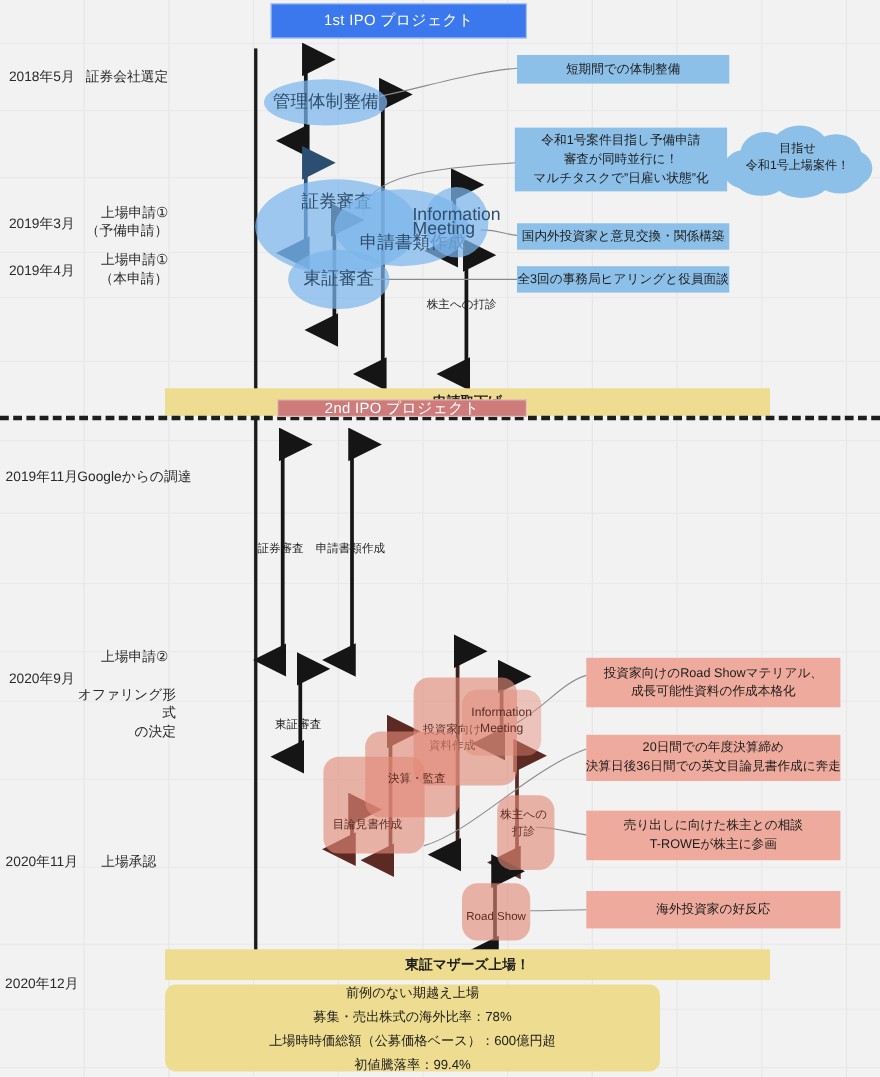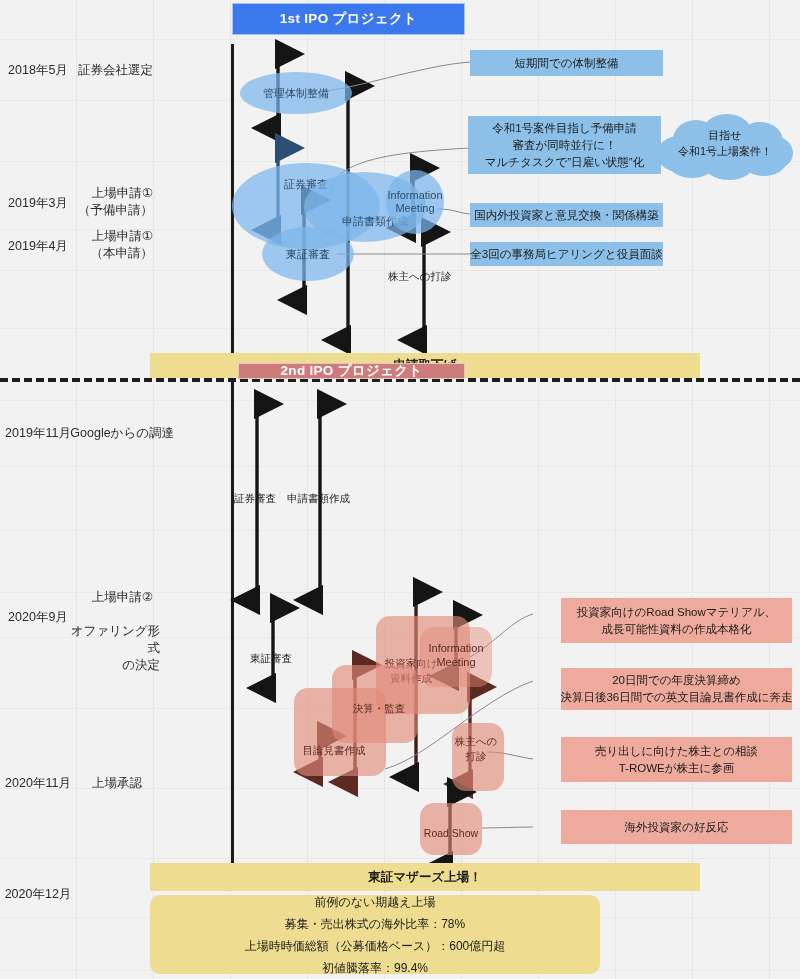--- a/index.html
+++ b/index.html
@@ -38,24 +38,25 @@
     position:absolute; left:225px; top:876px;
     width:0;height:0;
     border-left:8px solid transparent; border-right:8px solid transparent;
     border-top:14px solid #5b5230;
   }
 
   
   .banner {
     position:absolute;
     display:flex; align-items:center; justify-content:center;
-    font-weight:bold; color:#ffffff;
+    font-weight:normal; color:#ffffff;
     font-size:13.5px;
     border:1px solid rgba(255,255,255,.55);
     letter-spacing:.3px;
+    margin-left:14px;
   }
   .banner-blue { background:#3c78ed; }
   .banner-pink { background:#cd7b7b; }
 
   .yellow-bar {
     position:absolute; background:#eedd91;
     display:flex; align-items:center; justify-content:center;
     font-size:12.5px; color:#20201c; font-weight:bold;
   }
   .yellow-round {
@@ -69,43 +70,43 @@
   #dashed {
     position:absolute; left:0; top:378px; width:800px; height:0;
     border-top:4px dashed #1e1e1e;
   }
 
   
   .ell {
     position:absolute; border-radius:50%;
     background:rgba(124,181,236,.72);
     display:flex; align-items:center; justify-content:center;
-    text-align:center; line-height:14px;
-    font-size:11px; color:#2f4e6d;
+    line-height:14px;
+    font-size:16px; color:#2f4e6d;
   }
   
   .rr {
     position:absolute; border-radius:14px;
     background:rgba(226,137,119,.62);
     display:flex; align-items:center; justify-content:center;
     text-align:center; line-height:15px;
     font-size:10.5px; color:#5c2a22;
   }
 
   
   .callout {
     position:absolute;
     display:flex; flex-direction:column; align-items:center; justify-content:center;
     text-align:center;
     font-size:11.5px; line-height:17px;
     color:#1c1c1c;
   }
   .callout div { white-space:nowrap; }
   .callout-blue { background:#8cc0e8; }
-  .callout-pink { background:#eeaa9c;margin-left:28px; }
+  .callout-pink { background:#eeaa9c; }
 
   
   #cloud {
     position:absolute; left:657px; top:114px; width:136px; height:66px;
   }
   #cloud .c-txt {
     position:absolute; left:0; top:13px; width:136px;
     text-align:center; font-size:11px; line-height:16px; color:#1c1c1c; z-index:4;
   }
   #cloud .lobe { position:absolute; background:#8cc0e8; border-radius:50%; }

